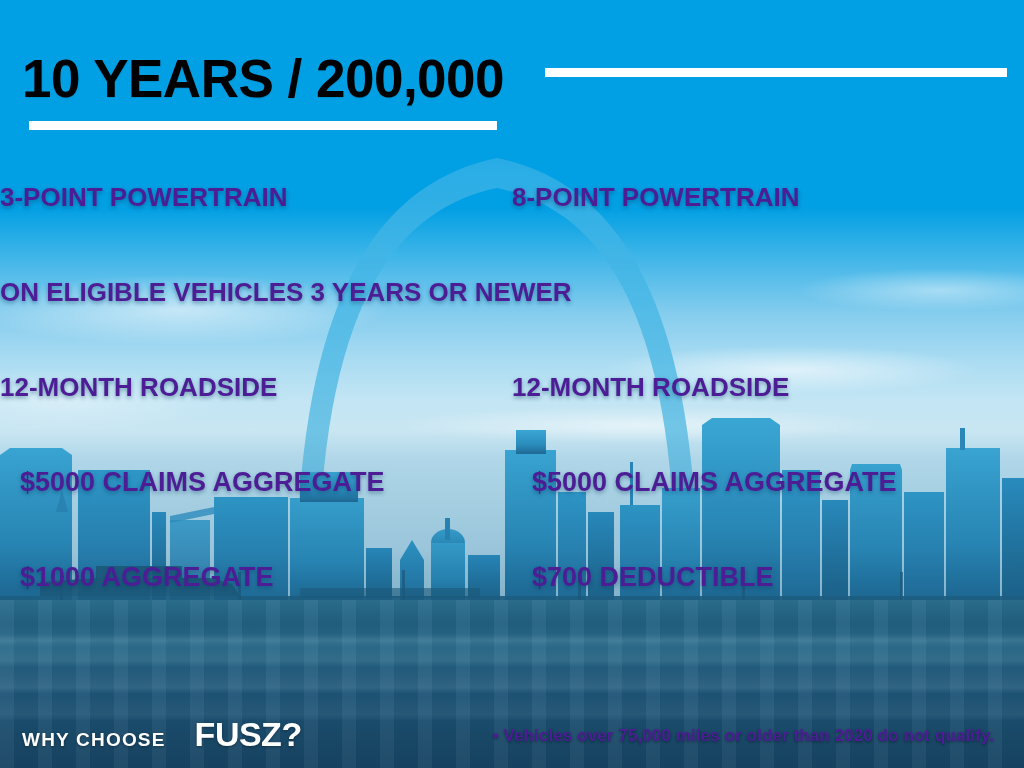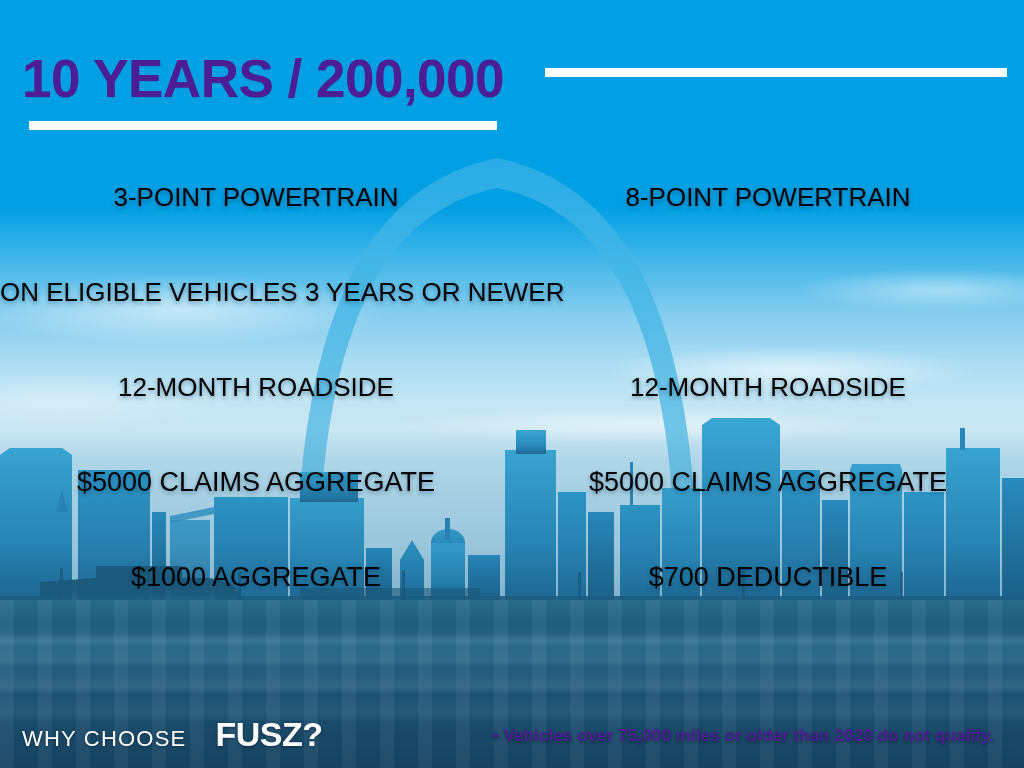--- a/index.html
+++ b/index.html
@@ -83,21 +83,21 @@
 
   
   .content { position: absolute; left: 0; top: 0; width: 1024px; height: 768px; }
 
   .headers {
     position: absolute; left: 0; top: 52px; width: 1024px;
     display: flex;
   }
   .hdr-col { width: 512px; }
   .hdr-text {
-    color: #4c1d95;
+    color: #000000;
     font-weight: 700;
     font-size: 53px;
     letter-spacing: -0.5px;
     line-height: 1.0;
     text-align: center;
     white-space: nowrap;
     text-shadow: 0 1px 1px rgba(0,80,130,.18);
     padding-left: 14px;
   }
   .hdr-rule {
@@ -105,38 +105,37 @@
     background: #ffffff;
     margin: 16px auto 0 auto;
   }
   .hdr-col.left  .hdr-rule { width: 468px; margin-left: 29px; }
   .hdr-col.right .hdr-rule { width: 462px; margin-left: 33px; }
 
   .rows { position: absolute; left: 0; top: 150px; width: 1024px; }
   .row { display: flex; width: 1024px; height: 95px; align-items: center; }
   .cell {
     width: 512px;
-    text-align: center;
-    color: #000000;
-    font-weight: 400;
+    color: #4c1d95;
+    font-weight: 700;
     font-size: 26px;
     letter-spacing: 0px;
     white-space: nowrap;
     text-shadow: 0 2px 4px rgba(10,60,95,.45);
   }
-  .cell.big { font-size: 27px; }
+  .cell.big { font-size: 27px; padding-left: 20px; }
 
   .footer { position: absolute; left: 0; bottom: 0; width: 1024px; height: 62px; }
   .logo {
     position: absolute; left: 22px; bottom: 14px;
     display: flex; align-items: baseline; gap: 9px;
     color: #ffffff;
   }
   .logo-why {
-    font-size: 22px; font-weight: 400; letter-spacing: 1.2px;
+    font-size: 19px; font-weight: 700; letter-spacing: 1.2px;
     text-shadow: 0 1px 3px rgba(0,0,0,.35);
   }
   .logo-mark {
     font-size: 34px; font-weight: 700; letter-spacing: -0.5px;
     text-shadow: 0 1px 3px rgba(0,0,0,.35);
     margin-left: 20px;
   }
   .disclaimer {
     position: absolute; right: 30px; bottom: 22px;
     color: #4c1d95; font-size: 17px; font-weight: 700;

